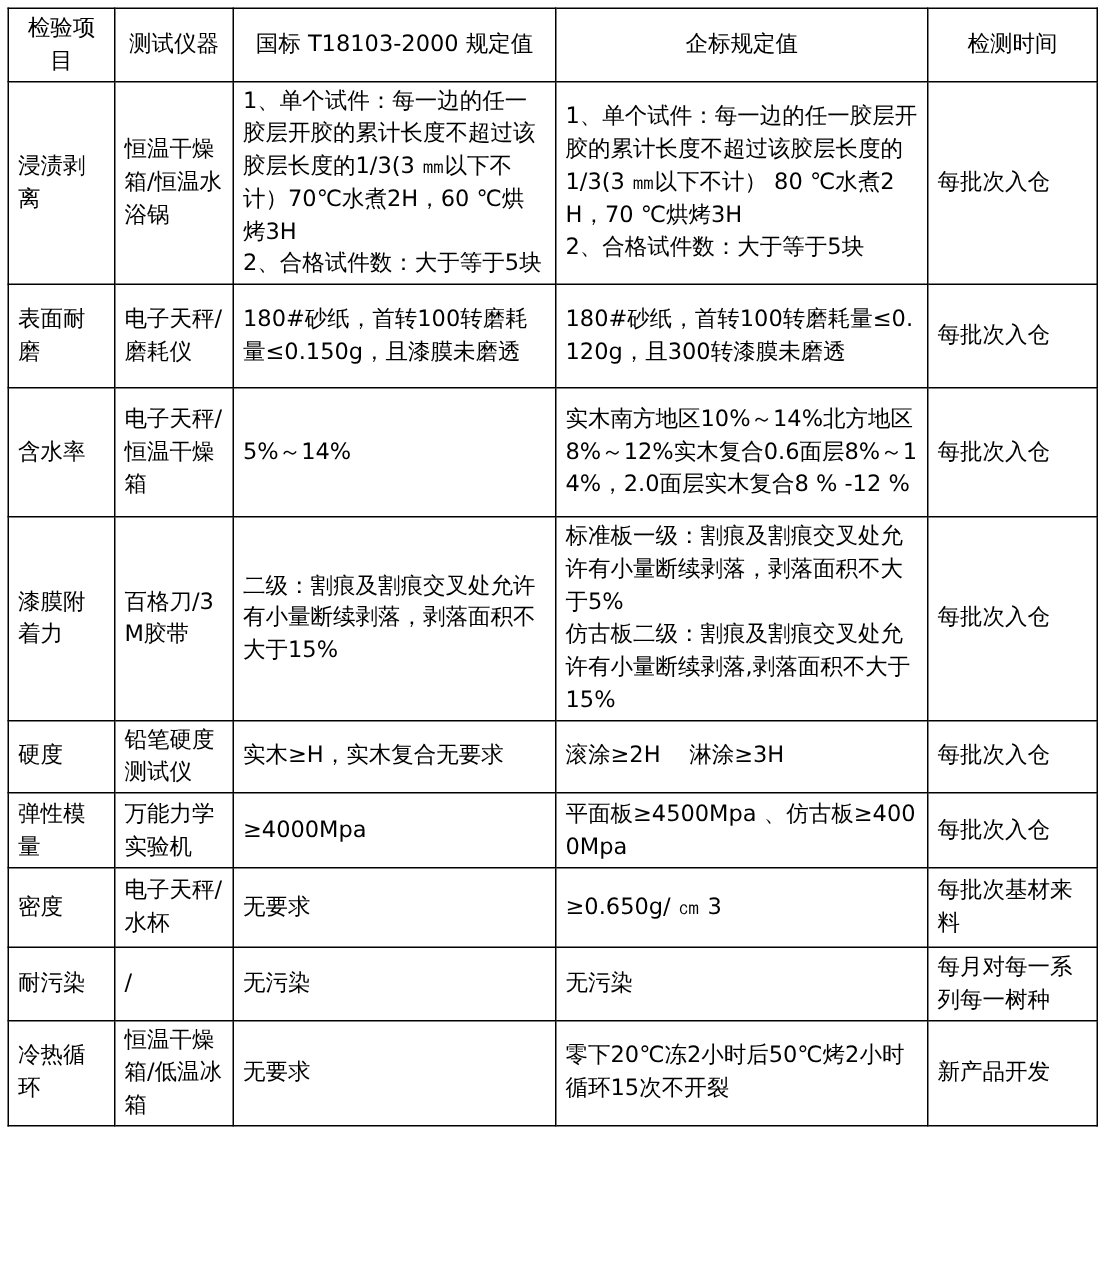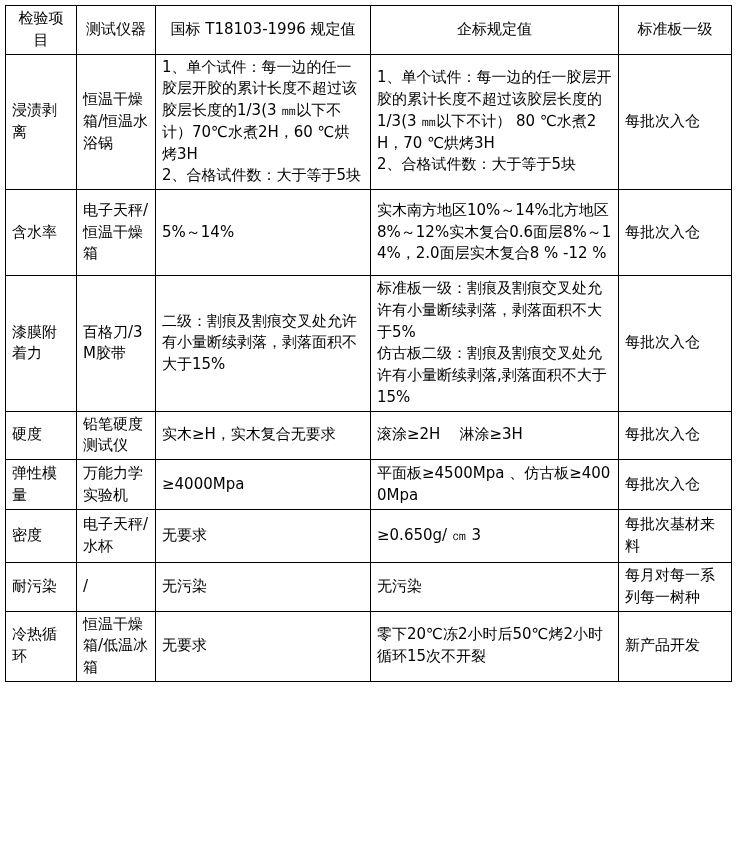--- a/index.html
+++ b/index.html
@@ -48,33 +48,40 @@
     <col class="c-item">
     <col class="c-instr">
     <col class="c-nat">
     <col class="c-ent">
     <col class="c-time">
   </colgroup>
   <thead>
     <tr style="height:43px">
       <th>检验项目</th>
       <th>测试仪器</th>
-      <th>国标 T18103-1996 规定值</th>
+      <th>国标 T18103-2000 规定值</th>
       <th>企标规定值</th>
-      <th>标准板一级</th>
+      <th>检测时间</th>
     </tr>
   </thead>
   <tbody>
     <tr style="height:110px">
       <td>浸渍剥离</td>
       <td>恒温干燥箱/恒温水浴锅</td>
       <td>1、单个试件：每一边的任一胶层开胶的累计长度不超过该胶层长度的1/3(3 ㎜以下不计）70℃水煮2H，60 ℃烘烤3H
 2、合格试件数：大于等于5块</td>
       <td>1、单个试件：每一边的任一胶层开胶的累计长度不超过该胶层长度的1/3(3 ㎜以下不计） 80 ℃水煮2H，70 ℃烘烤3H
 2、合格试件数：大于等于5块</td>
+      <td>每批次入仓</td>
+    </tr>
+    <tr style="height:69px">
+      <td>表面耐磨</td>
+      <td>电子天秤/磨耗仪</td>
+      <td>180#砂纸，首转100转磨耗量≤0.150g，且漆膜未磨透</td>
+      <td>180#砂纸，首转100转磨耗量≤0.120g，且300转漆膜未磨透</td>
       <td>每批次入仓</td>
     </tr>
     <tr style="height:86px">
       <td>含水率</td>
       <td>电子天秤/恒温干燥箱</td>
       <td>5%～14%</td>
       <td>实木南方地区10%～14%北方地区8%～12%实木复合0.6面层8%～14%，2.0面层实木复合8 % -12 %</td>
       <td>每批次入仓</td>
     </tr>
     <tr style="height:100px">

